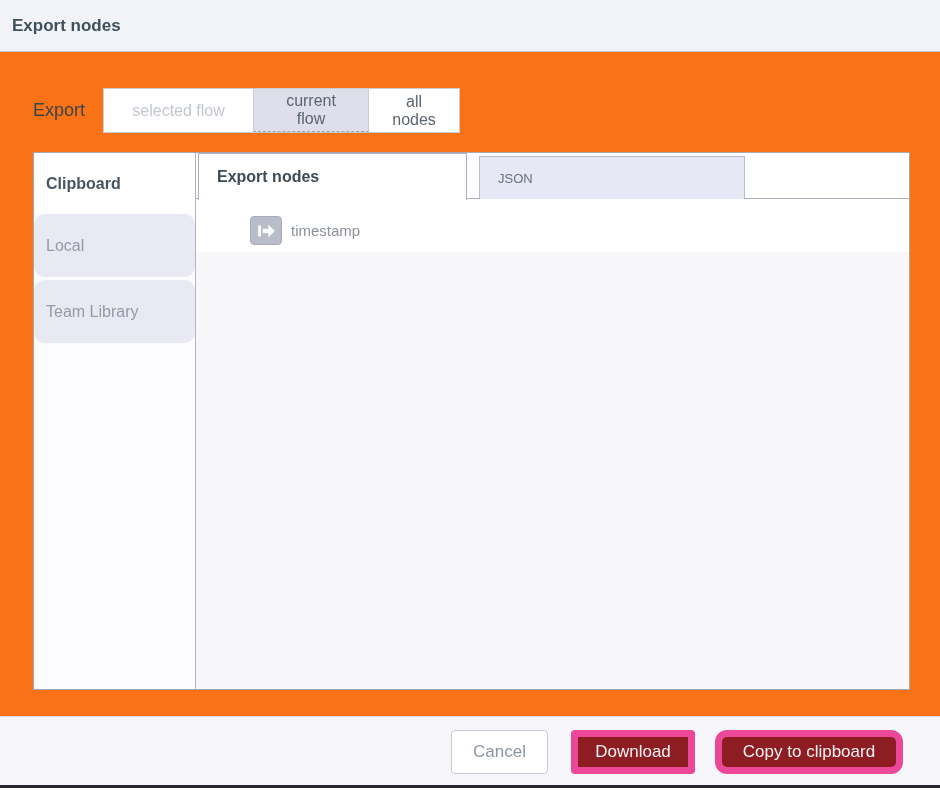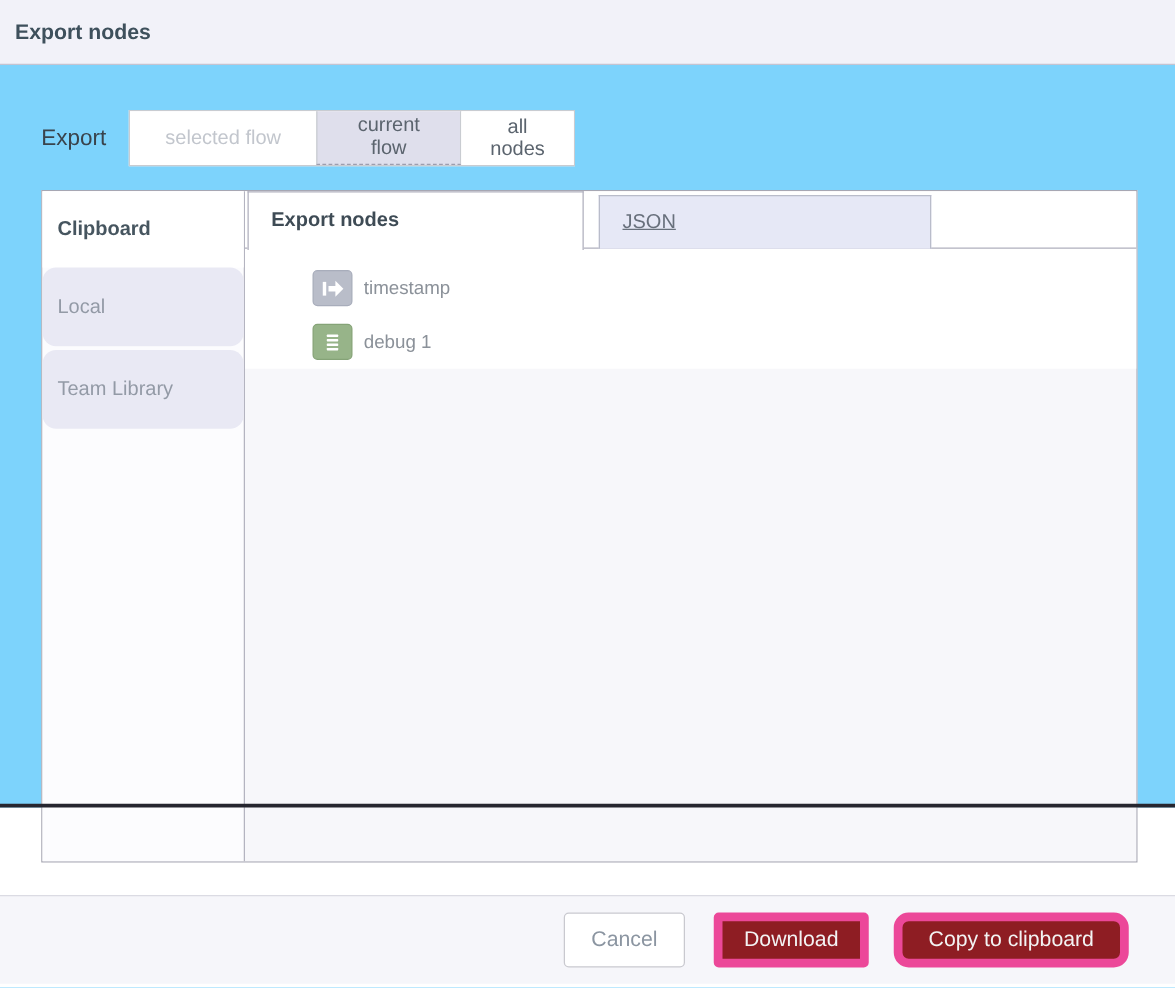--- a/index.html
+++ b/index.html
@@ -1,21 +1,21 @@
 <!DOCTYPE html>
 <html><head>
 <meta charset="utf-8">
 <style>
   * { margin:0; padding:0; box-sizing:border-box; }
   html,body { width:940px; height:790px; }
   body {
     font-family: "Liberation Sans", "DejaVu Sans", sans-serif;
     background:#ffffff; overflow:hidden;
   }
-  .app { position:relative; width:940px; height:646px; background:#7dd3fc; }
+  .app { position:relative; width:940px; height:788px; background:#f97316; }
 
   
   .dlg-header {
     position:absolute; top:0; left:0; right:0; height:52px;
     background:#f2f2f9; border-bottom:1px solid #c4c4d2;
     display:flex; align-items:center; padding-left:12px;
   }
   .dlg-title { font-size:17px; font-weight:bold; color:#3e505c; }
 
   
@@ -65,21 +65,21 @@
   .tab { cursor:pointer; display:flex; align-items:center; padding-left:18px; }
   .tab-active {
     width:269px; margin-left:2px; background:#ffffff;
     border:1px solid #b0b0bd; border-bottom:none;
     height:47px; z-index:2;
     font-size:16px; font-weight:bold; color:#3e4b55;
   }
   .tab-inactive {
     width:266px; margin-left:12px; margin-top:3px; height:43px;
     background:#e6e8f6; border:1px solid #b9bcca; border-bottom:none;
-    font-size:16px; color:#68707c;text-decoration:underline;
+    font-size:13px; color:#68707c;
   }
 
   .tree { flex:1; background:#f7f7fa; display:flex; flex-direction:column; }
   .tree-rows { background:#ffffff; padding-top:10px; }
   .tree-row { display:flex; align-items:center; cursor:pointer; }
   .flow-row { height:32px; padding-left:10px; }
   .chevron { width:14px; height:14px; display:inline-flex; margin-right:16px; }
   .flow-label { font-size:15px; color:#424e58; }
   .node-row { height:43px; padding-left:54px; }
   .node-icon {
@@ -161,33 +161,20 @@
                 <g fill="#ffffff">
                   <rect x="3.5" y="6" width="3" height="12"></rect>
                   <rect x="8.5" y="9.6" width="7" height="4.8"></rect>
                   <polygon points="14.5,5 21.5,12 14.5,19"></polygon>
                 </g>
               </svg>
             </span>
             <span class="node-label">timestamp</span>
           </div>
 
-          <div class="tree-row node-row">
-            <span class="node-icon debug">
-              <svg width="22" height="22" viewBox="0 0 24 24">
-                <g fill="#ffffff">
-                  <rect x="7" y="5" width="10" height="2.2" rx="0.6"></rect>
-                  <rect x="7" y="8.9" width="10" height="2.2" rx="0.6"></rect>
-                  <rect x="7" y="12.8" width="10" height="2.2" rx="0.6"></rect>
-                  <rect x="7" y="16.7" width="10" height="2.2" rx="0.6"></rect>
-                </g>
-              </svg>
-            </span>
-            <span class="node-label">debug 1</span>
-          </div>
 
         </div>
       </div>
     </div>
   </div>
 
   <div class="dlg-footer">
     <button class="btn btn-cancel">Cancel</button>
     <button class="btn btn-red btn-download">Download</button>
     <button class="btn btn-red btn-copy">Copy to clipboard</button>

